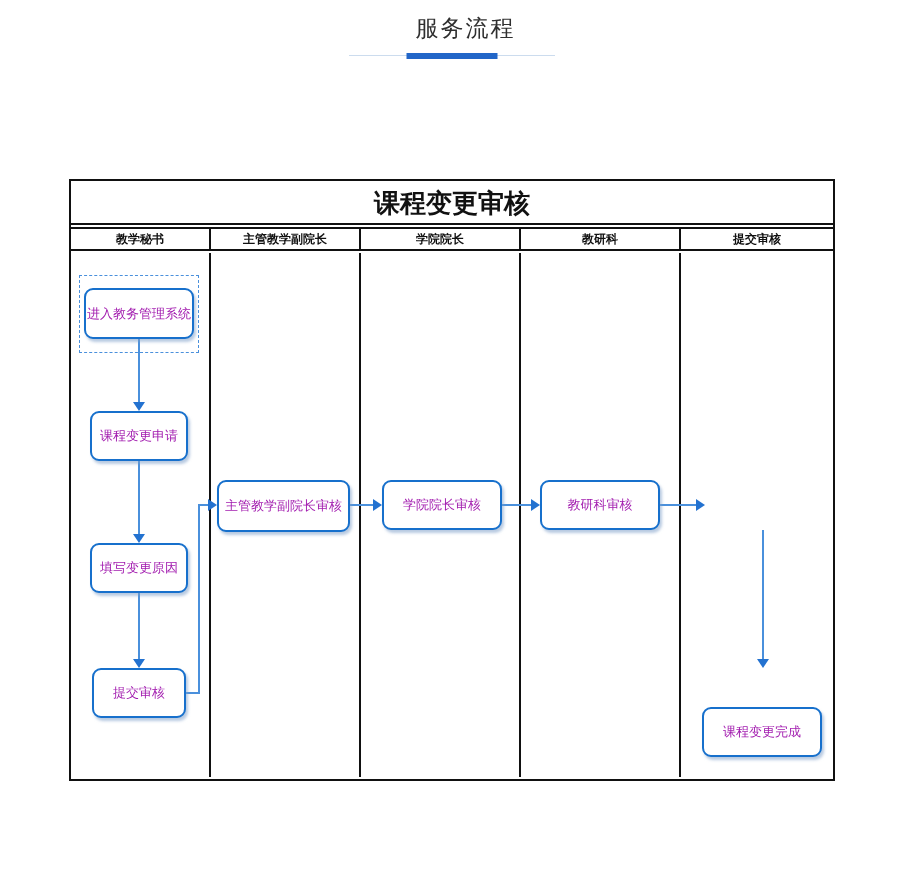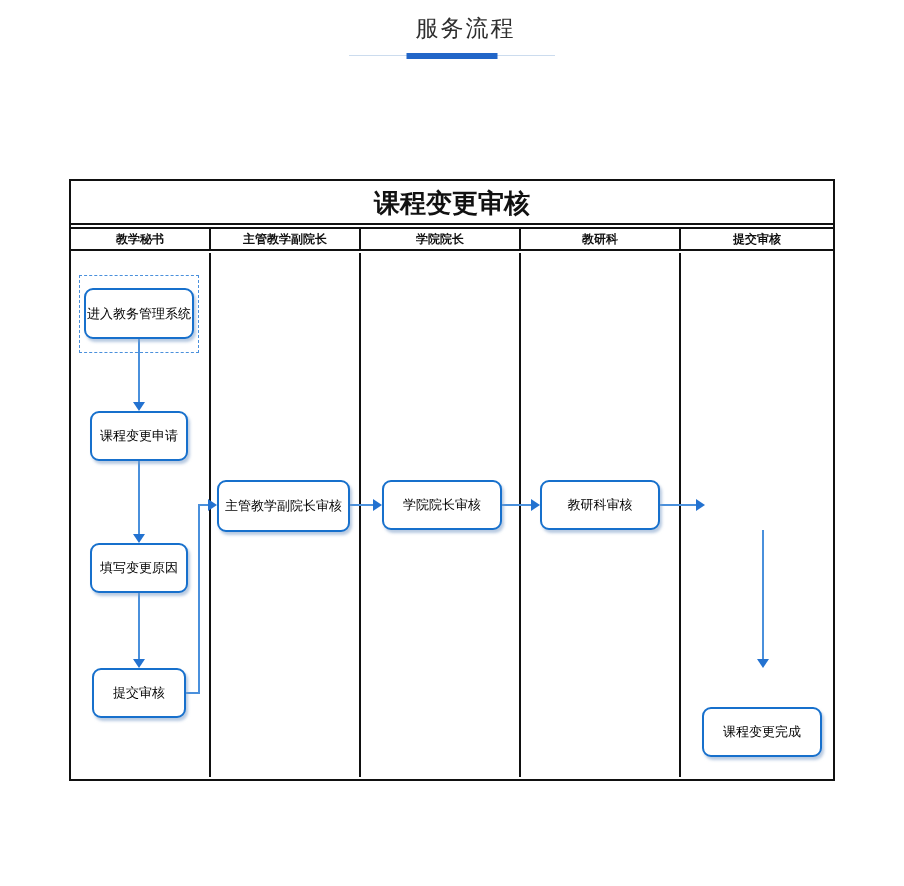--- a/index.html
+++ b/index.html
@@ -57,21 +57,21 @@
   .div-r { border-right: 2px solid #111; }
 
   
   .node {
     position: absolute;
     background: #fff;
     border: 2px solid #1770cc;
     border-radius: 9px;
     box-shadow: 2px 3px 3px rgba(125,158,200,0.55);
     display: flex; align-items: center; justify-content: center;
-    font-size: 13px; color: #000000; white-space: nowrap;
+    font-size: 13px; color: #a21caf; white-space: nowrap;
     z-index: 2;
   }
   .dash-frame {
     position: absolute;
     border: 1px dashed #4a90dc;
     z-index: 1;
   }
   .n-enter    { left: 13px;  top: 107px; width: 110px; height: 51px; }
   .f-enter    { left: 8px;   top: 94px;  width: 120px; height: 78px; }
   .n-request  { left: 19px;  top: 230px; width: 98px;  height: 50px; }

